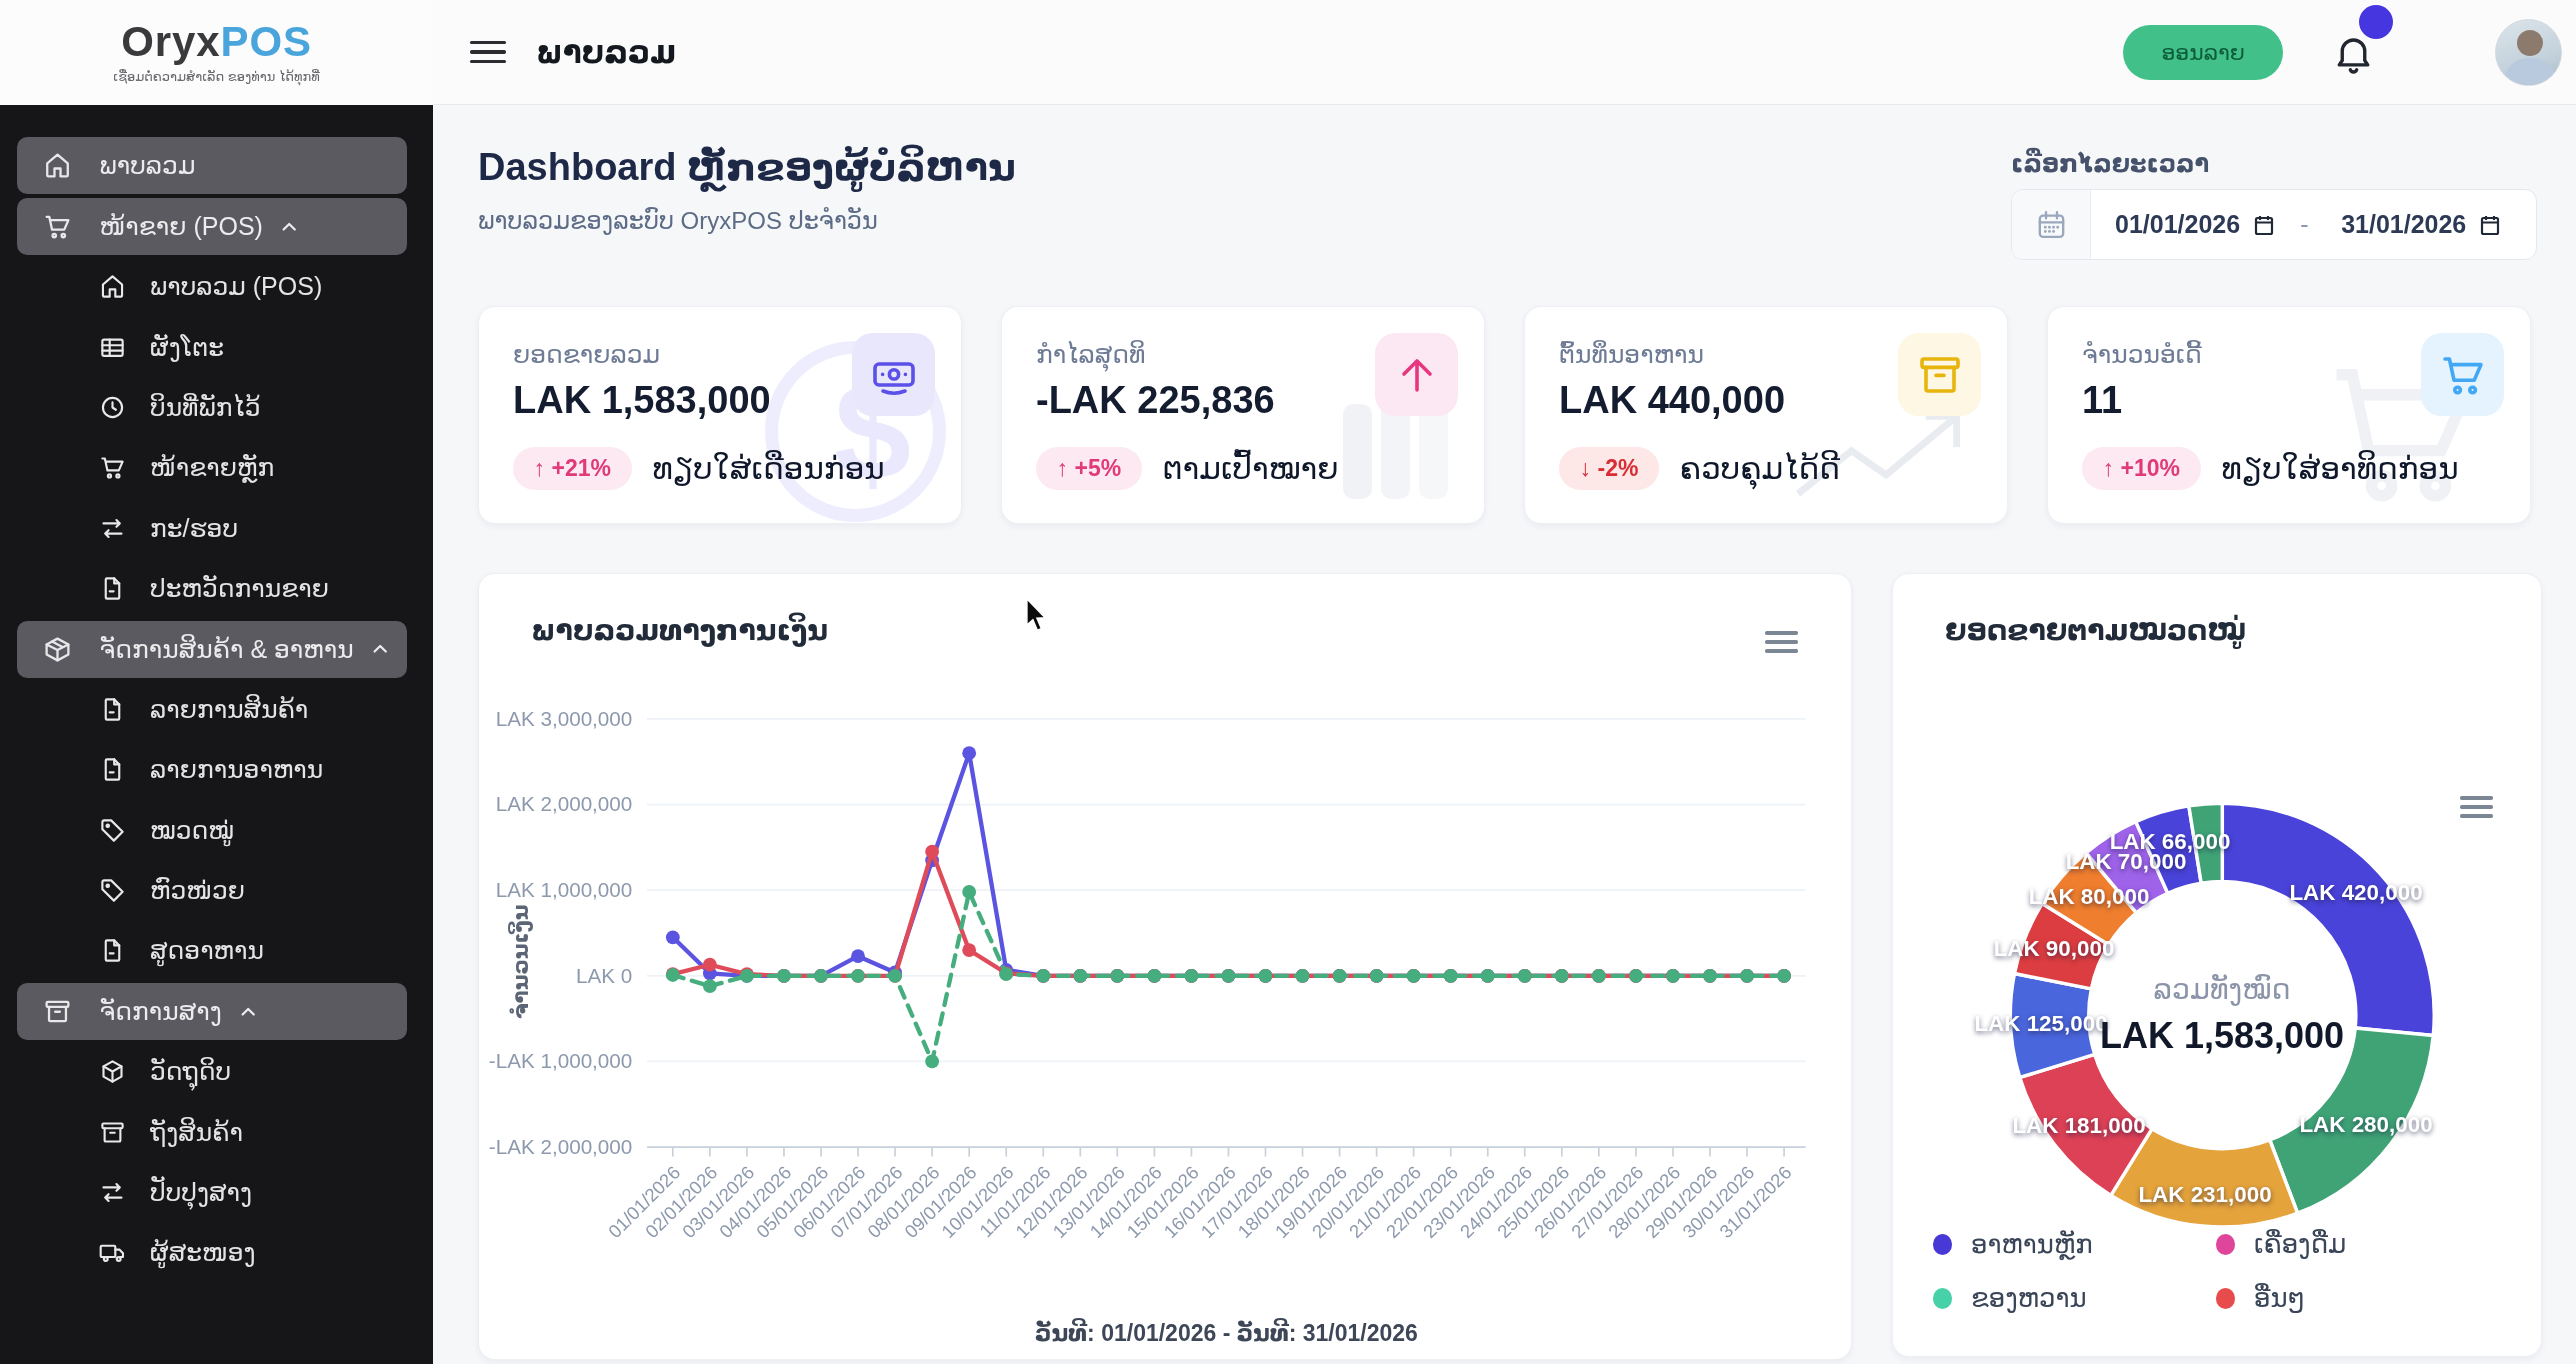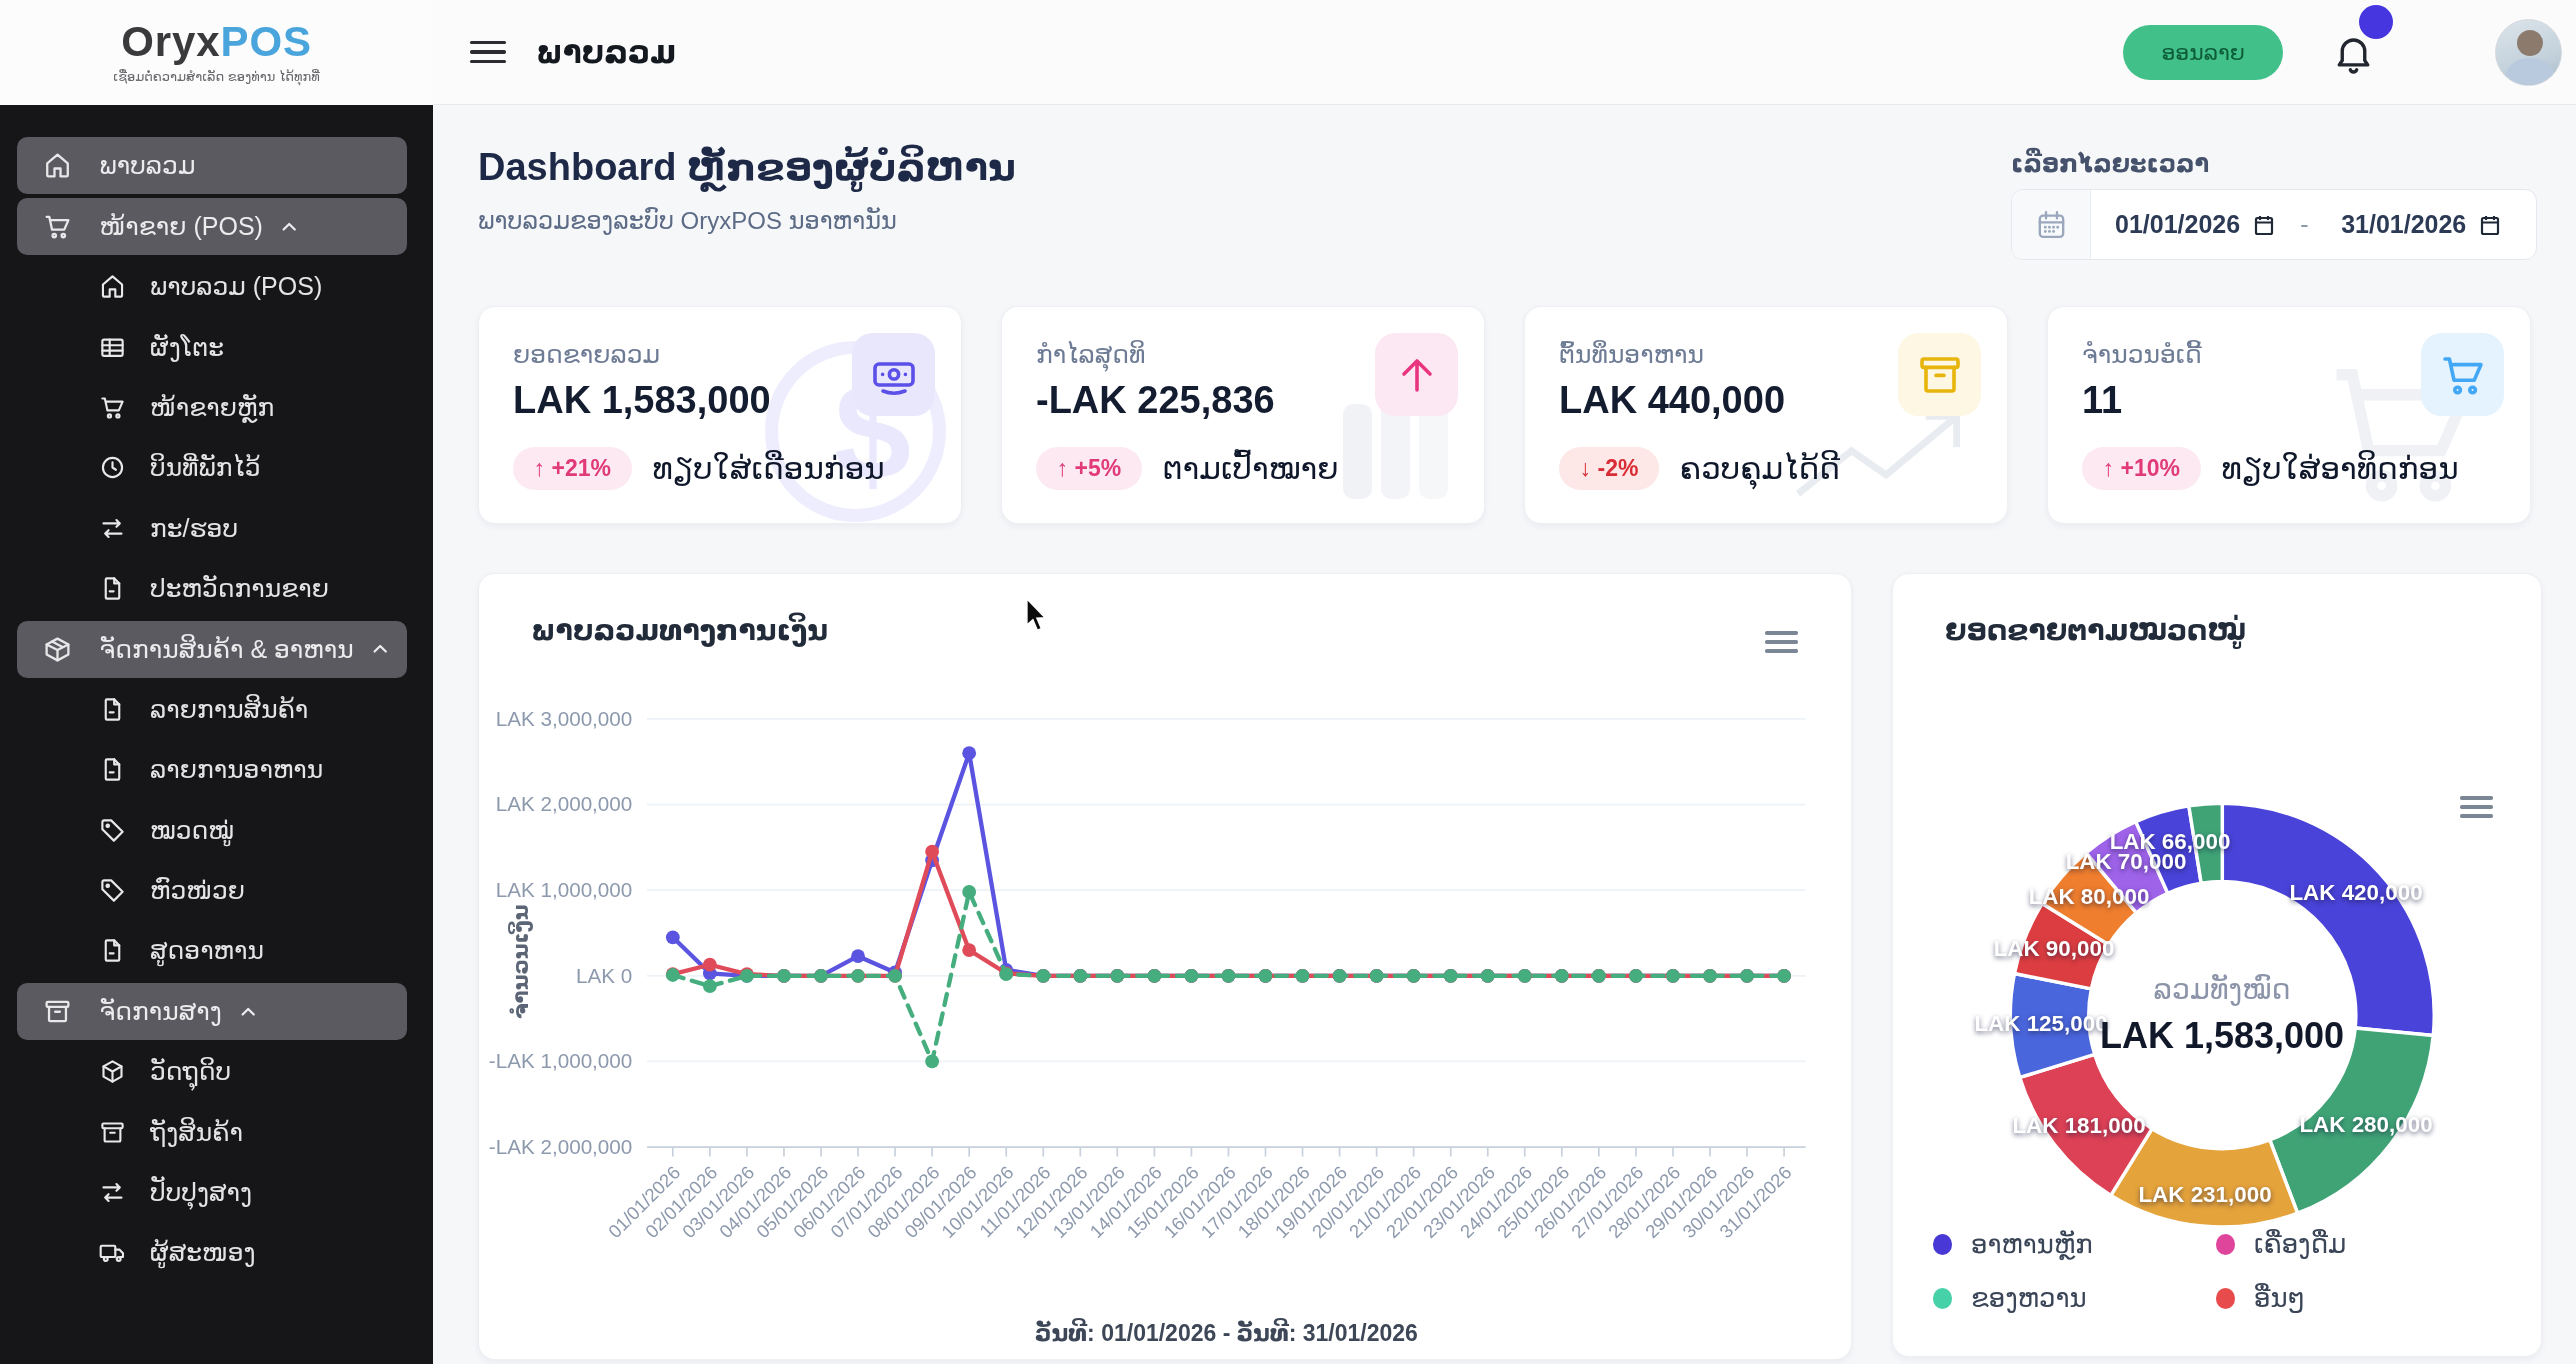--- a/index.html
+++ b/index.html
@@ -150,32 +150,32 @@
       </div>
       <div class="side-item sub">
         <span class="mi"><svg class="" viewBox="0 0 24 24" fill="none" stroke="currentColor" stroke-width="1.9" stroke-linecap="round" stroke-linejoin="round">
             <rect x="3" y="5" width="18" height="14.5" rx="1.5"></rect>
             <path d="M3 10h18M3 14.8h18M9.5 5v14.5"></path>
           </svg></span>
         <span class="lbl">ຜັງໂຕະ</span>
       </div>
       <div class="side-item sub">
         <span class="mi"><svg class="" viewBox="0 0 24 24" fill="none" stroke="currentColor" stroke-width="1.9" stroke-linecap="round" stroke-linejoin="round">
+            <circle cx="12" cy="12" r="8.5"></circle>
+            <path d="M12 7.5V12l3 2"></path>
+          </svg></span>
+        <span class="lbl">ບິນທີ່ພັກໄວ້</span>
+      </div>
+      <div class="side-item sub">
+        <span class="mi"><svg class="" viewBox="0 0 24 24" fill="none" stroke="currentColor" stroke-width="1.9" stroke-linecap="round" stroke-linejoin="round">
             <path d="M3 4h2.2l2.3 10.6h10.1L21 6.8H6"></path>
             <circle cx="9.3" cy="19.5" r="1.4"></circle>
             <circle cx="16.8" cy="19.5" r="1.4"></circle>
           </svg></span>
         <span class="lbl">ໜ້າຂາຍຫຼັກ</span>
-      </div>
-      <div class="side-item sub">
-        <span class="mi"><svg class="" viewBox="0 0 24 24" fill="none" stroke="currentColor" stroke-width="1.9" stroke-linecap="round" stroke-linejoin="round">
-            <circle cx="12" cy="12" r="8.5"></circle>
-            <path d="M12 7.5V12l3 2"></path>
-          </svg></span>
-        <span class="lbl">ບິນທີ່ພັກໄວ້</span>
       </div>
       <div class="side-item sub">
         <span class="mi"><svg class="" viewBox="0 0 24 24" fill="none" stroke="currentColor" stroke-width="1.9" stroke-linecap="round" stroke-linejoin="round">
             <path d="M4 7.5h14.5M15.5 4.5l3 3-3 3M20 16.5H5.5M8.5 13.5l-3 3 3 3"></path>
           </svg></span>
         <span class="lbl">ກະ/ຮອບ</span>
       </div>
       <div class="side-item sub">
         <span class="mi"><svg class="" viewBox="0 0 24 24" fill="none" stroke="currentColor" stroke-width="1.9" stroke-linecap="round" stroke-linejoin="round">
             <path d="M13.5 3H7a1 1 0 0 0-1 1v16a1 1 0 0 0 1 1h10a1 1 0 0 0 1-1V7.5z"></path>
@@ -264,21 +264,21 @@
             <path d="M14.5 9.5h3.8l3 3.2V16h-2.3"></path>
             <circle cx="6" cy="17.8" r="1.7"></circle>
             <circle cx="17.5" cy="17.8" r="1.7"></circle>
           </svg></span>
         <span class="lbl">ຜູ້ສະໜອງ</span>
       </div>
     </div>
 
   <div class="main">
     <div class="page-title">Dashboard ຫຼັກຂອງຜູ້ບໍລິຫານ</div>
-    <div class="page-sub">ພາບລວມຂອງລະບົບ OryxPOS ນອາຫານັນ</div>
+    <div class="page-sub">ພາບລວມຂອງລະບົບ OryxPOS ປະຈຳວັນ</div>
 
     <div class="df-label">ເລືອກໄລຍະເວລາ</div>
     <div class="df-box">
       <div class="df-prefix">
         <svg width="33" height="33" viewBox="0 0 24 24" fill="none" stroke="currentColor" stroke-width="1.7" stroke-linecap="round">
           <rect x="3.5" y="5.5" width="17" height="15.5" rx="2.5"></rect>
             <path d="M3.5 10.5h17M8 3v4.5M16 3v4.5"></path>
           <path d="M7.5 14h.01M10.5 14h.01M13.5 14h.01M7.5 17h.01M10.5 17h.01M13.5 17h.01M16.5 14h.01" stroke-width="2.1"></path>
         </svg>
       </div>

